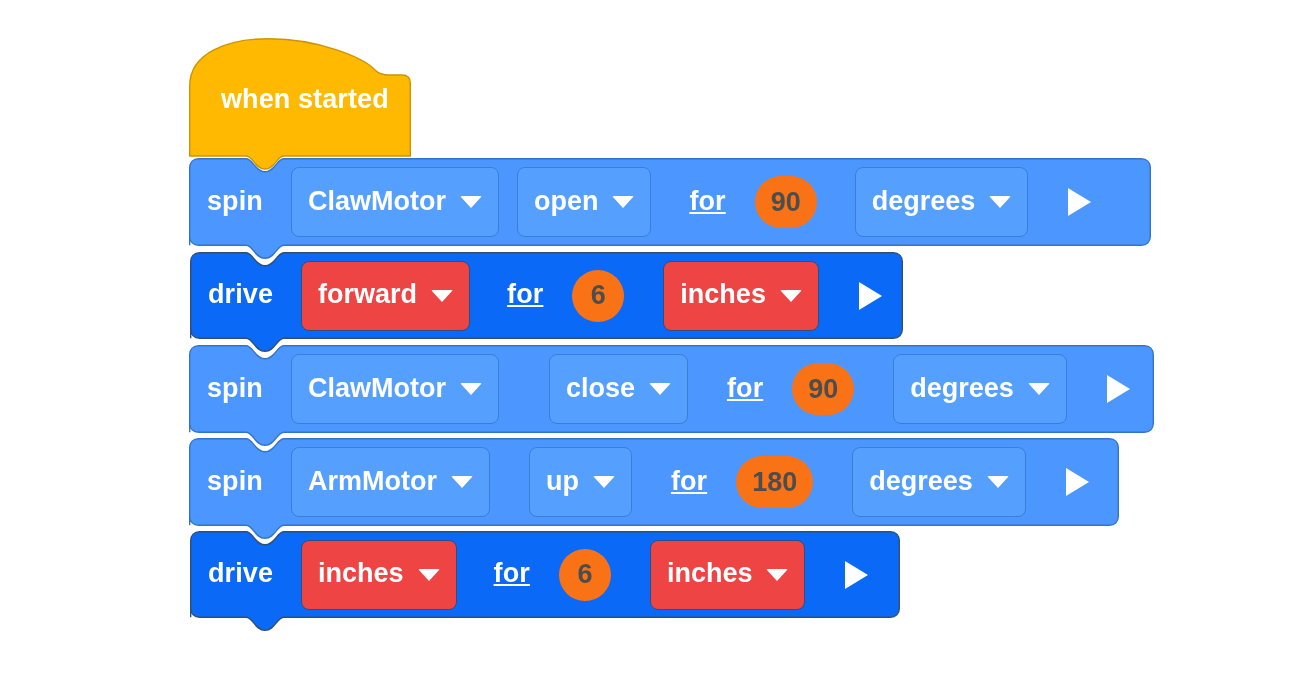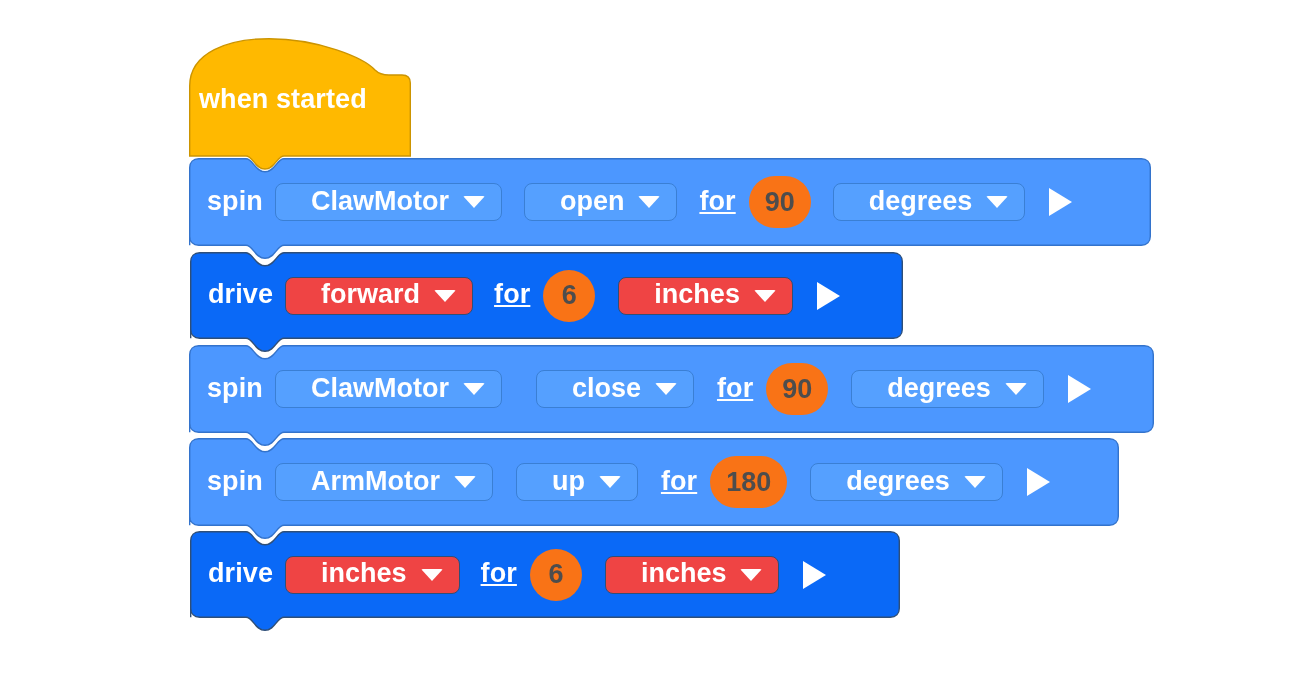--- a/index.html
+++ b/index.html
@@ -40,50 +40,50 @@
     overflow: visible;
     pointer-events: none;
   }
 
   .block-content {
     position: relative;
     display: flex;
     align-items: center;
     height: 100%;
     padding-left: 18px;
-    gap: 0px;
+    gap: 16px;
   }
 
   
   .hat-label {
     position: relative;
     font-size: 27px;
     letter-spacing: 0.1px;
     color: #ffffff;
-    padding-left: 10px;
+    padding-left: 32px;
     padding-top: 2px;
   }
 
   
   .blk-label {
     font-size: 27px;
     color: #ffffff;
     letter-spacing: 0.1px;
     padding: 0 11px 2px 0;
   }
   .blk-label.first { padding-right: 12px; }
   .blk-label.mid   { padding: 0 11px 2px 11px; text-decoration: underline; }
 
   
   .dd {
     display: flex;
     align-items: center;
-    height: 38px;
+    height: 70px;
     border-radius: 8px;
-    padding: 0 16px 0 35px;
+    padding: 0 16px 0 16px;
     box-sizing: border-box;
     font-size: 27px;
     color: #ffffff;
     margin-right: 2px;
   }
   .dd-spin {
     background: #55a0ff;
     border: 1.4px solid #3a7fd4;
   }
   .dd-drive {
@@ -170,21 +170,21 @@
                L 9.7,87.3
                C 4.2,87.3 0.7,83.8 0.7,78.3
                Z" fill="#4c97ff" stroke="#3373cc" stroke-width="1.4"></path>
     </svg>
     <div class="block-content">
       <span class="blk-label first">spin</span>
       <div class="dd dd-spin">
         <span class="dd-text">ClawMotor</span>
         <span class="chev"></span>
       </div>
-      <div class="dd dd-spin" style="margin-left:20px;text-align:right;">
+      <div class="dd dd-spin" style="text-align:right;">
         <span class="dd-text">open</span>
         <span class="chev"></span>
       </div>
       <span class="blk-label mid" style="padding-left:20px;">for</span>
       <div class="num">90</div>
       <div class="dd dd-spin" style="margin-left:20px;">
         <span class="dd-text">degrees</span>
         <span class="chev"></span>
       </div>
       <span class="play"></span>

